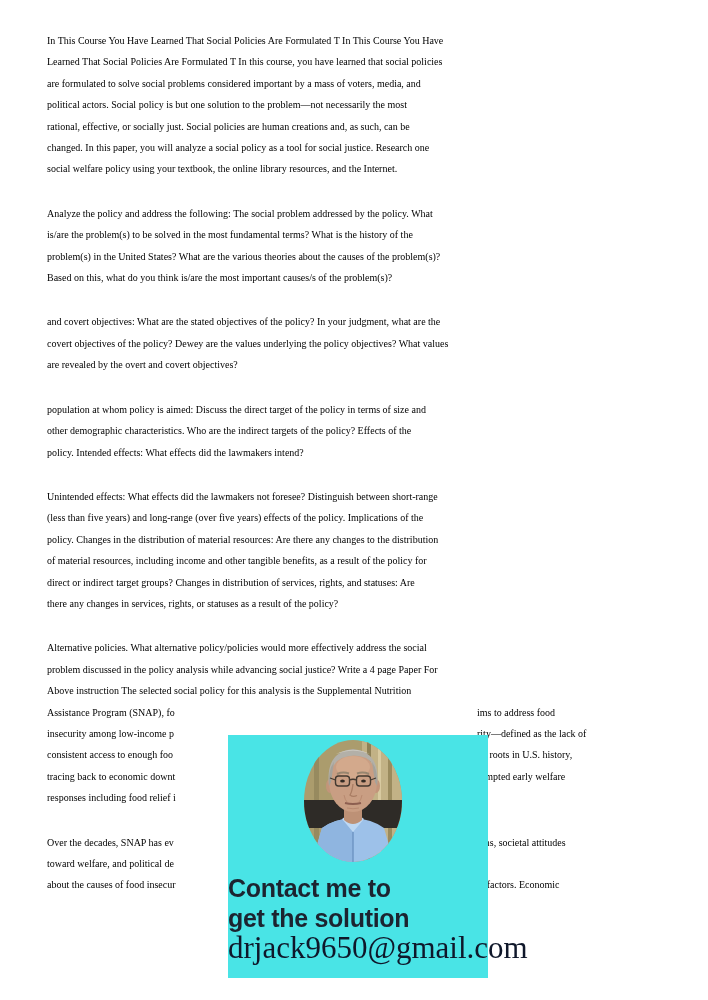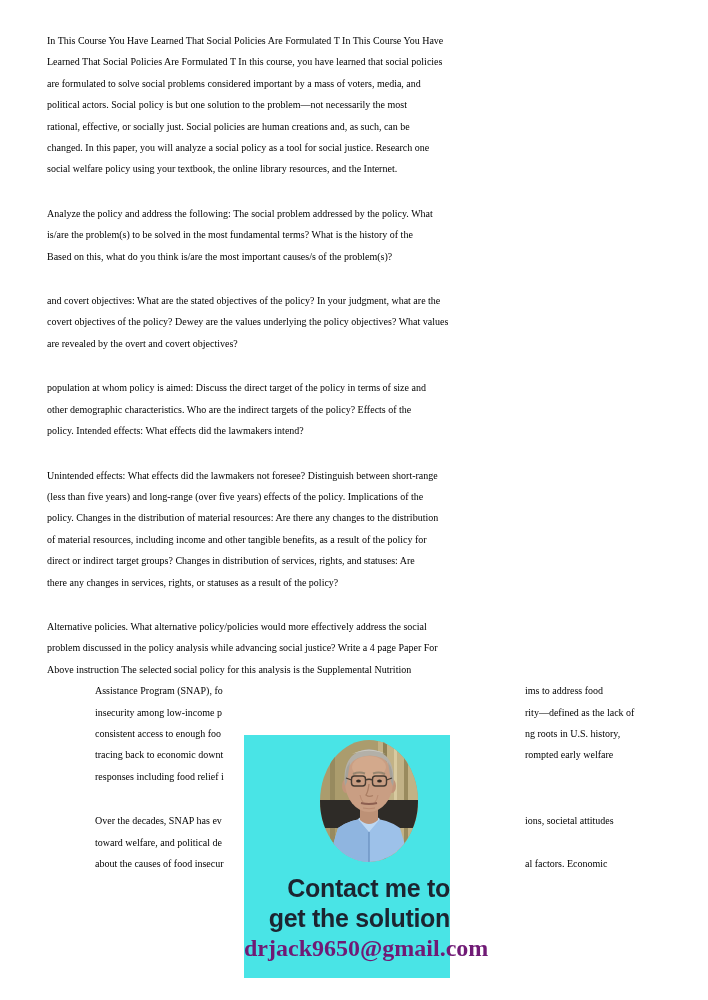--- a/index.html
+++ b/index.html
@@ -11,44 +11,44 @@
     font-family:"Liberation Serif", serif;
     color:#000000;
   }
   .doc{
     position:absolute;
     left:47px;top:30px;width:622px;
     font-size:10px;line-height:21.4px;
   }
   .para{margin:0 0 23px 0;}
   .line{white-space:nowrap;}
-  .split{position:relative;margin-left:48px;}
+  .split{position:relative;}
   .frag-right{position:absolute;left:430px;top:0;white-space:nowrap;text-align:right;}
   
   .overlay{
     position:absolute;
-    left:244px;top:735px;width:206px;height:243px;
-    text-align:right;
+    left:228px;top:735px;width:260px;height:243px;
+    text-align:left;
   }
   .oval{
     position:absolute;left:76px;top:5px;width:98px;height:122px;
     border-radius:50%;overflow:hidden;
   }
   .oval svg{display:block;width:100%;height:100%;}
   .contact{
     position:absolute;top:138px;left:0;right:0;
     font-family:"Liberation Sans", sans-serif;
     font-weight:700;font-size:25px;line-height:30px;
     letter-spacing:-0.3px;
   }
   .email{
     position:absolute;top:200px;left:0;right:0;
     font-family:"Liberation Serif", serif;
-    font-weight:700;font-size:24px;line-height:26px;
-    color:#701a75;
+    font-weight:400;font-size:31px;line-height:26px;
+    color:#0f172a;
   }
 </style>
 </head>
 <body>
 
 <div class="page">
 
   <div class="doc">
 
     <div class="para">
@@ -57,20 +57,21 @@
       <div class="line">are formulated to solve social problems considered important by a mass of voters, media, and</div>
       <div class="line">political actors. Social policy is but one solution to the problem—not necessarily the most</div>
       <div class="line">rational, effective, or socially just. Social policies are human creations and, as such, can be</div>
       <div class="line">changed. In this paper, you will analyze a social policy as a tool for social justice. Research one</div>
       <div class="line">social welfare policy using your textbook, the online library resources, and the Internet.</div>
     </div>
 
     <div class="para">
       <div class="line">Analyze the policy and address the following: The social problem addressed by the policy. What</div>
       <div class="line">is/are the problem(s) to be solved in the most fundamental terms? What is the history of the</div>
+      <div class="line">problem(s) in the United States? What are the various theories about the causes of the problem(s)?</div>
       <div class="line">Based on this, what do you think is/are the most important causes/s of the problem(s)?</div>
     </div>
 
     <div class="para">
       <div class="line">and covert objectives: What are the stated objectives of the policy? In your judgment, what are the</div>
       <div class="line">covert objectives of the policy? Dewey are the values underlying the policy objectives? What values</div>
       <div class="line">are revealed by the overt and covert objectives?</div>
     </div>
 
     <div class="para">

